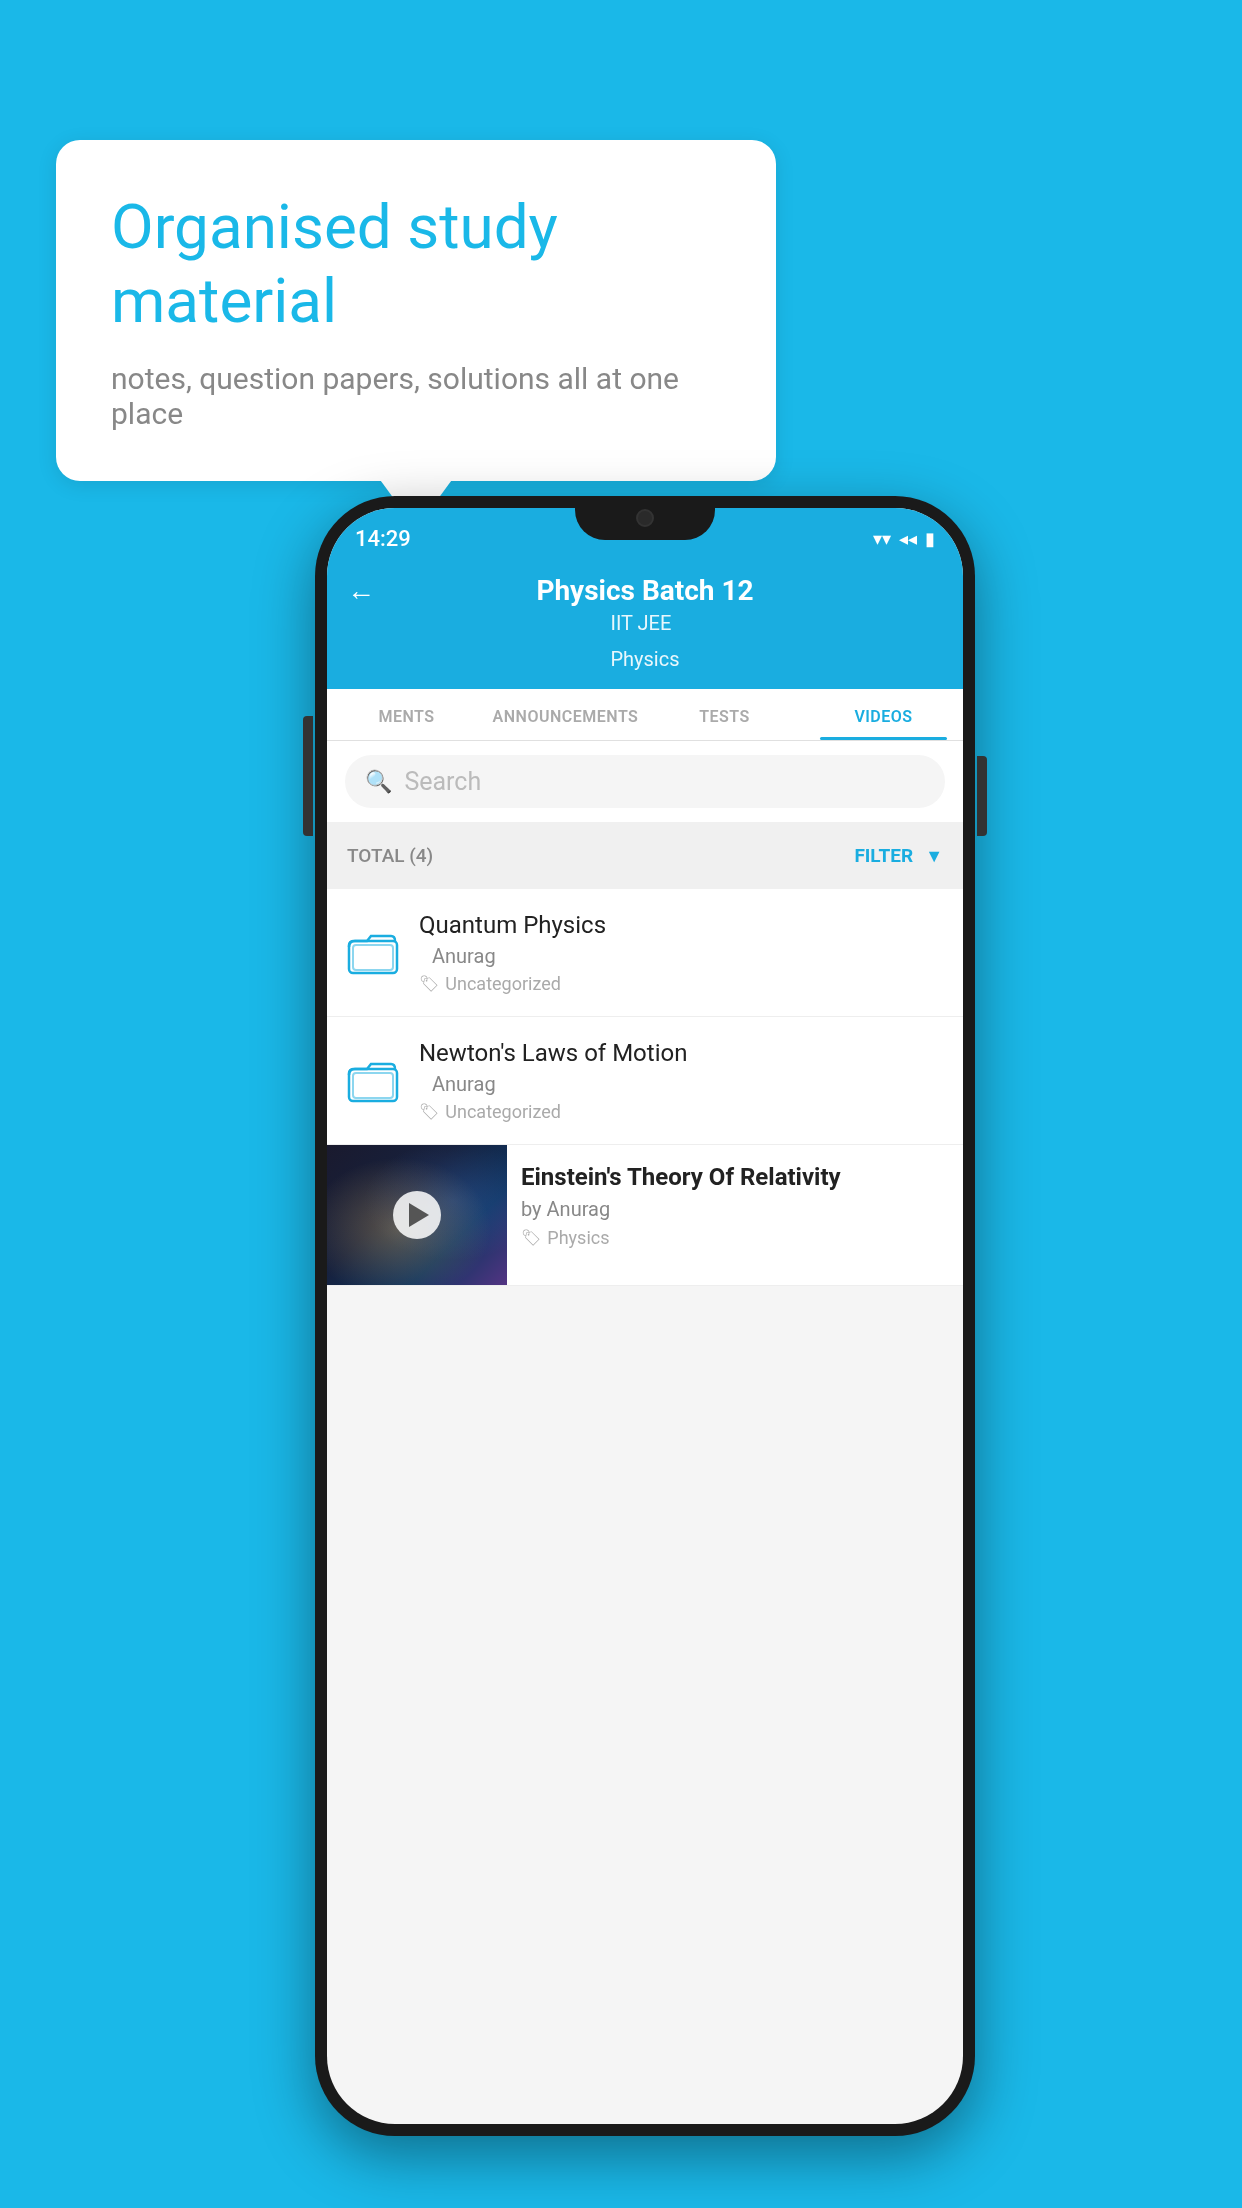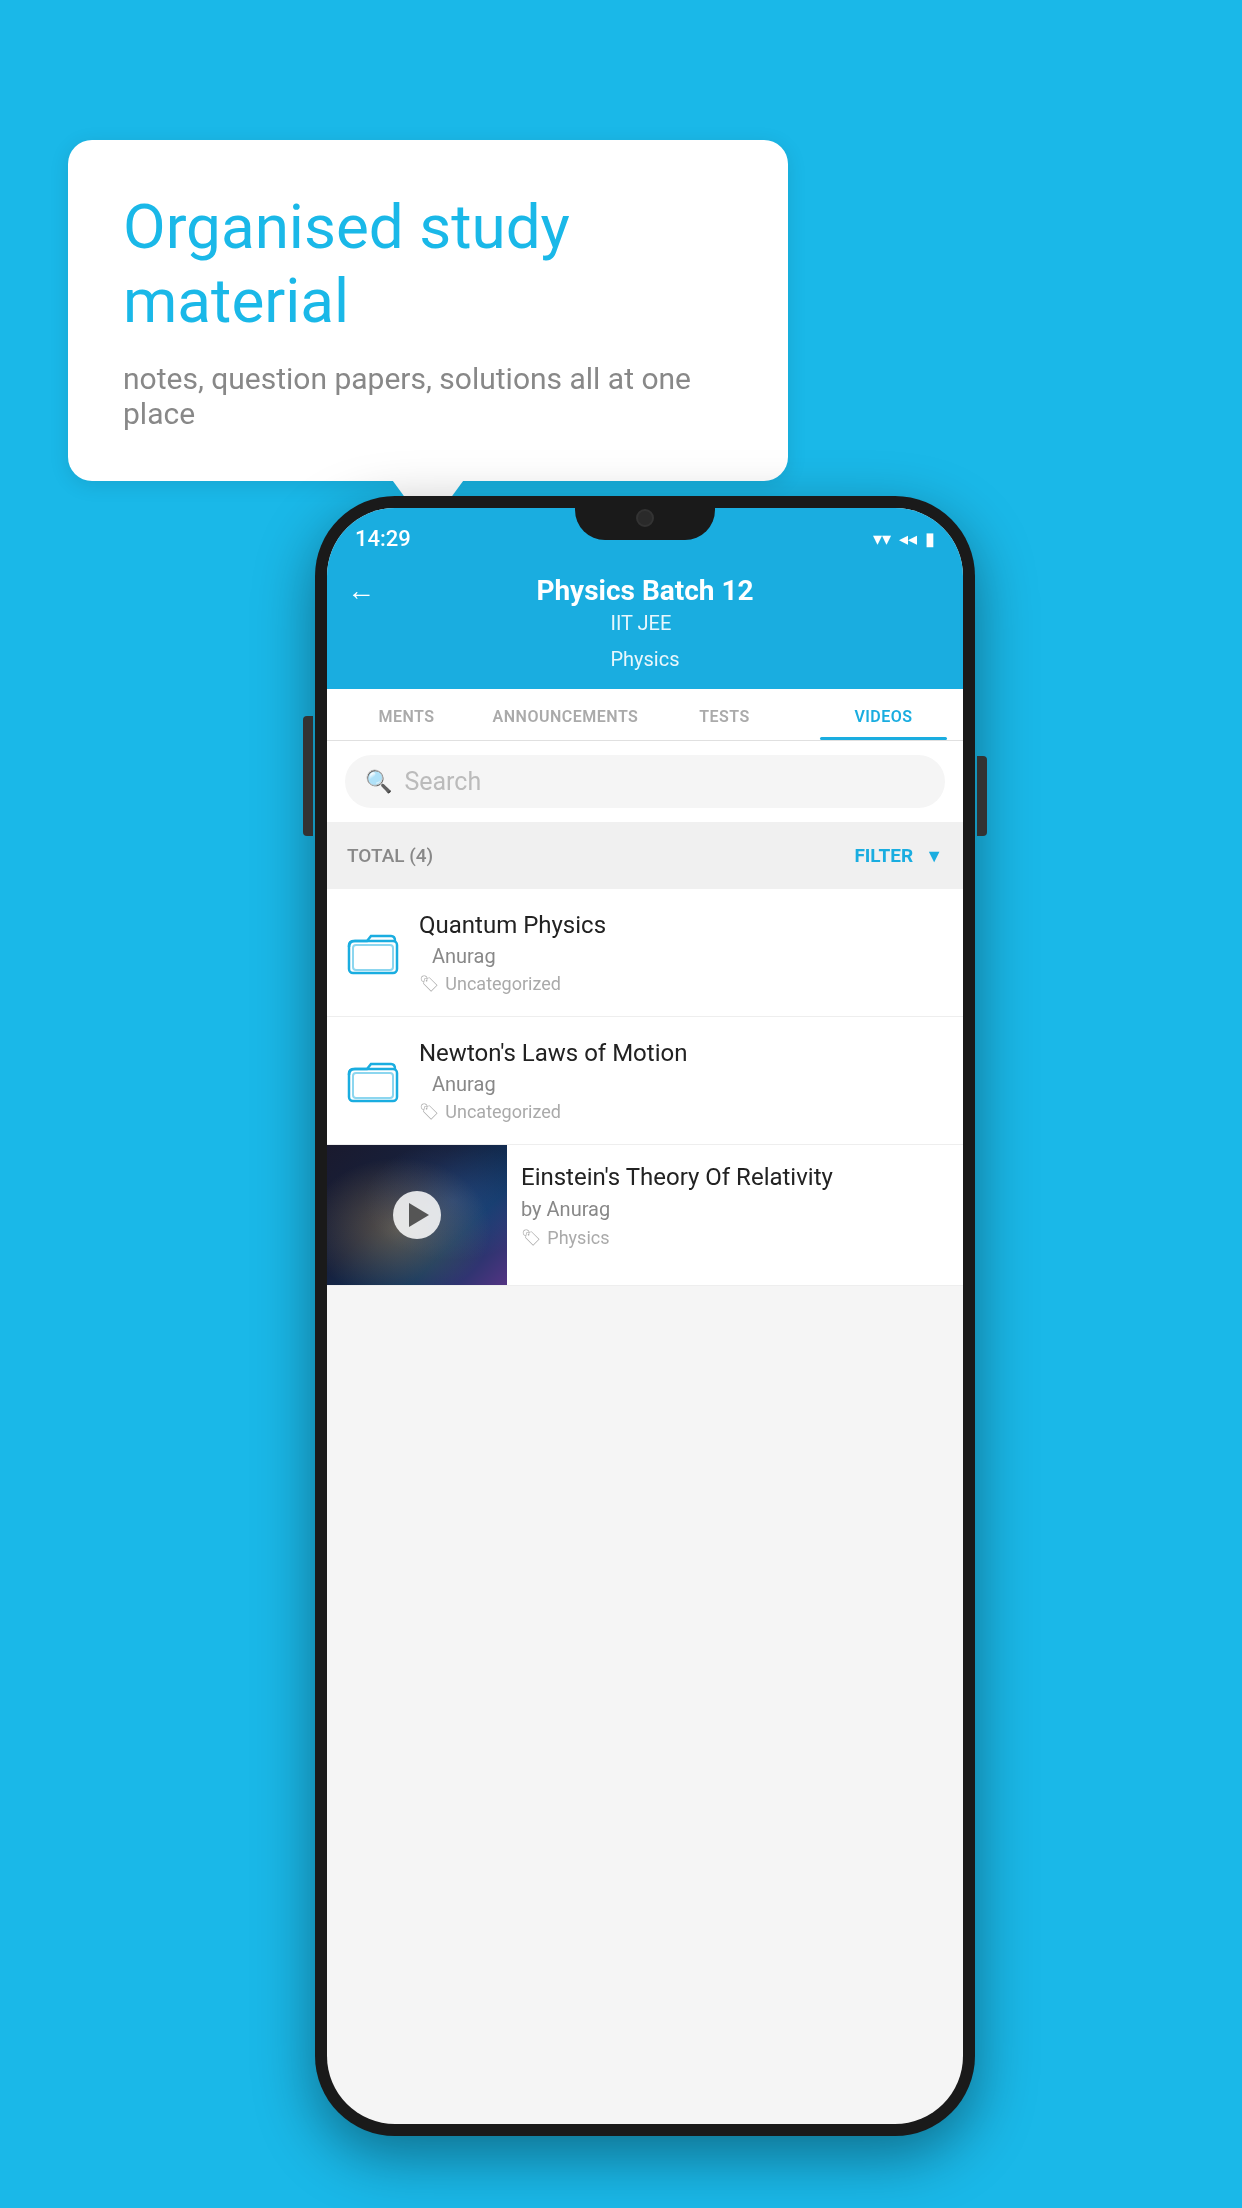--- a/index.html
+++ b/index.html
@@ -10,21 +10,21 @@
       background-color: #1ab8e8;
       font-family: 'Roboto', Arial, sans-serif;
       overflow: hidden;
       position: relative;
     }
 
     
     .speech-bubble {
       position: absolute;
       top: 140px;
-      left: 68px;
+      left: 56px;
       width: 720px;
       background: white;
       border-radius: 24px;
       padding: 50px 55px 50px 55px;
       box-shadow: 0 4px 20px rgba(0,0,0,0.1);
     }
     .speech-bubble::after {
       content: '';
       position: absolute;
       bottom: -48px;
@@ -362,21 +362,21 @@
       border-bottom: 12px solid transparent;
       border-left: 20px solid #555;
       margin-left: 4px;
     }
     .video-info {
       flex: 1;
       padding: 18px 14px;
     }
     .video-title {
       font-size: 24px;
-      font-weight: 400;
+      font-weight: 700;
       color: #222;
       margin-bottom: 6px;
     }
     .video-author {
       font-size: 20px;
       color: #888;
       margin-bottom: 6px;
     }
     .video-tag {
       display: flex;

